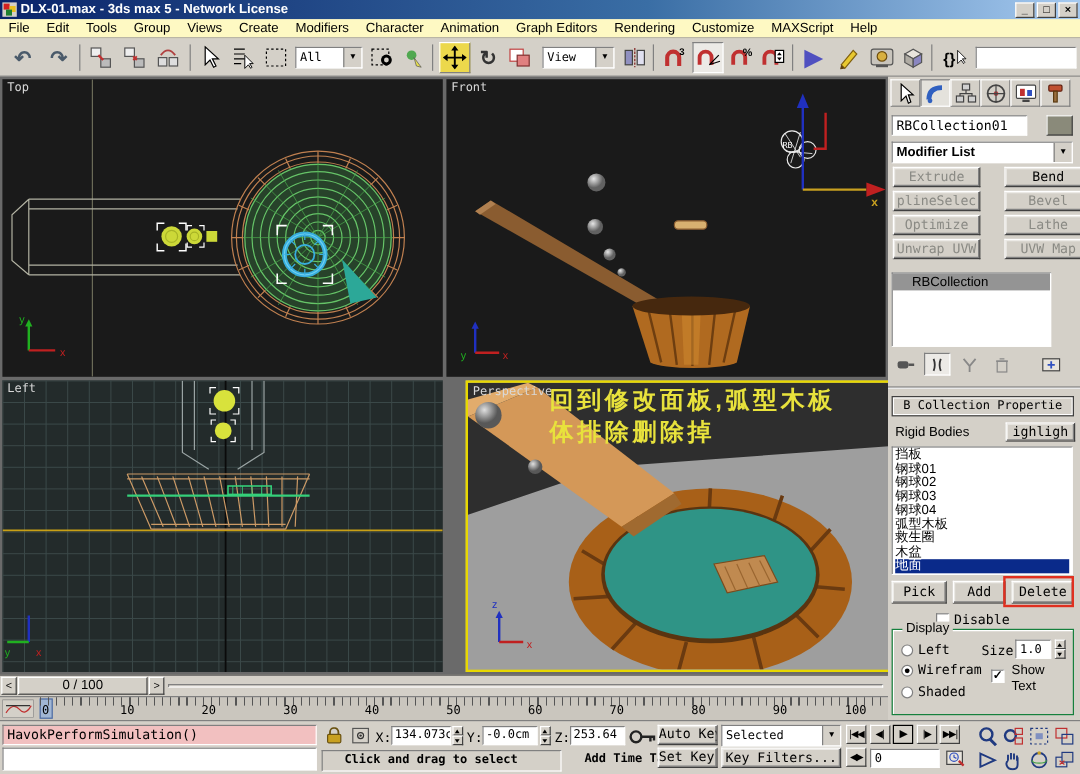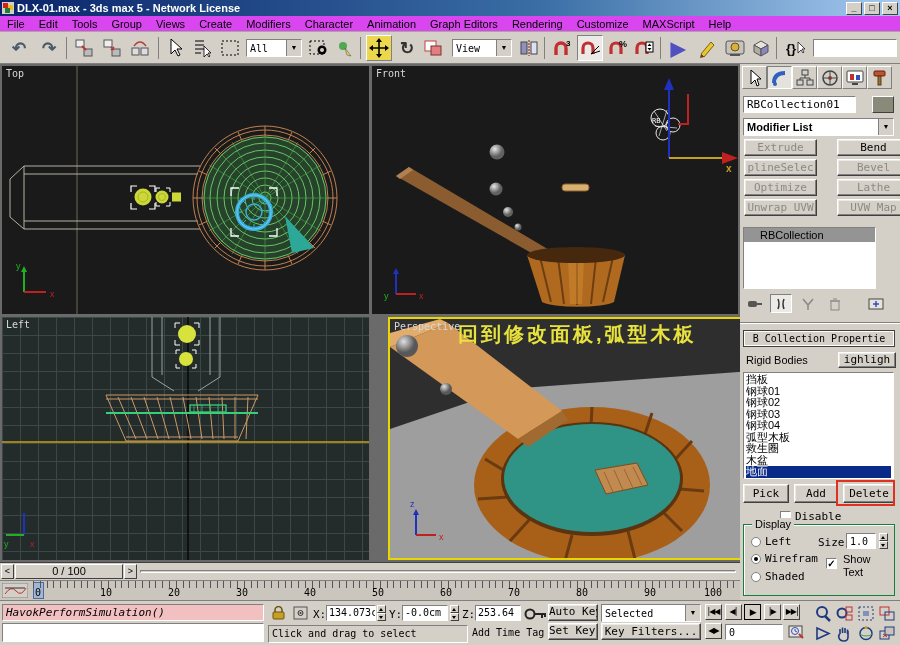--- a/index.html
+++ b/index.html
@@ -12,21 +12,21 @@
     display:flex; align-items:center; padding:0 2px; font-weight:bold; font-size:11px; }
   .appicon { width:12px; height:12px; margin-right:3px; background:#d4d0c8; position:relative; }
   .appicon i { position:absolute; width:5px; height:5px; }
   .appicon i:nth-child(1){ left:1px; top:1px; background:#d42020;}
   .appicon i:nth-child(2){ left:6px; top:3px; background:#e8c020;}
   .appicon i:nth-child(3){ left:3px; top:6px; background:#208030;}
   .winbtns { margin-left:auto; display:flex; gap:2px; }
   .winbtn { width:16px; height:13px; background:#d4d0c8; border:1px solid; border-color:#fff #404040 #404040 #fff;
     color:#000; font-size:9px; line-height:11px; text-align:center; font-weight:bold; }
 
-  .menubar { position:absolute; left:0; top:16px; width:900px; height:16px; background:#d946ef;
+  .menubar { position:absolute; left:0; top:16px; width:900px; height:16px; background:#fef9c3;
     display:flex; align-items:center; border-bottom:1px solid #aaa69e; }
   .menubar span { padding:1px 7px; cursor:default; }
 
   
   .toolbar { position:absolute; left:0; top:32px; width:900px; height:32px; background:#d4d0c8;
     border-bottom:1px solid #808080; }
   .tbi { position:absolute; top:3px; width:26px; height:26px; display:flex; align-items:center; justify-content:center; }
   .tbi svg { display:block; }
   .tbsep { position:absolute; top:5px; width:1px; height:22px; background:#808080; }
   .tbglyph { font-size:17px; color:#4a5a6a; font-weight:bold; line-height:1; }
@@ -106,28 +106,28 @@
   .trackbar { position:absolute; left:0; top:580px; width:740px; height:20px; background:#cac6be; border-top:1px solid #808080; }
   .tb-ruler { position:absolute; left:33px; top:0; width:703px; height:7px;
       background:repeating-linear-gradient(90deg,#555 0 1px,transparent 1px 6.8px); }
   .tb-num { position:absolute; top:6px; width:20px; text-align:center; font-size:10px; font-family:"DejaVu Sans Mono",monospace; }
   .tb-marker { position:absolute; left:33px; top:1px; width:11px; height:17px; background:#9ab4d8; border:1px solid #3a5a9a; opacity:.85; }
   .mini-curve-btn { position:absolute; left:2px; top:2px; width:28px; height:16px; }
 
   
   .statusbar { position:absolute; left:0; top:600px; width:900px; height:45px; background:#d4d0c8; border-top:1px solid #808080; }
   .listener-pink { position:absolute; left:2px; top:3px; width:262px; height:17px; background:#f2c0c0;
-      border:1px solid; border-color:#808080 #fff #fff #808080; font-family:"DejaVu Sans Mono",monospace; font-size:11px; padding:1px 3px;font-style:italic; }
+      border:1px solid; border-color:#808080 #fff #fff #808080; font-family:"DejaVu Sans Mono",monospace; font-size:11px; padding:1px 3px; }
   .listener-white { position:absolute; left:2px; top:22px; width:262px; height:19px; background:#fff;
       border:1px solid; border-color:#808080 #fff #fff #808080; }
   .coordlbl { position:absolute; top:7px; font-size:11px; font-family:"DejaVu Sans Mono",monospace; }
   .coordfld { position:absolute; top:4px; height:16px; background:#fff; border:1px solid; border-color:#808080 #fff #fff #808080;
       font-family:"DejaVu Sans Mono",monospace; font-size:10px; padding:1px 2px; overflow:hidden; white-space:nowrap; }
   .prompt { position:absolute; top:24px; height:18px; border:1px solid; border-color:#808080 #fff #fff #808080;
-      font-family:"DejaVu Sans Mono",monospace; font-size:10px; padding:2px 3px; overflow:hidden; white-space:nowrap; }
+      font-family:"DejaVu Sans Mono",monospace; font-size:10px; padding:2px 18px; overflow:hidden; white-space:nowrap;font-weight:bold; }
   .skbtn { position:absolute; height:17px; overflow:hidden; white-space:nowrap; text-align:right; }
   .transport { position:absolute; font-family:"DejaVu Sans",sans-serif; font-size:8px; }
   .tp-btn { display:inline-block; width:17px; height:16px; background:#d4d0c8; border:1px solid; border-color:#fff #404040 #404040 #fff;
       text-align:center; line-height:14px; letter-spacing:-1px; overflow:hidden; }
   .navicons { position:absolute; left:812px; top:2px; width:86px; height:40px; display:grid; grid-template-columns:repeat(4,1fr); }
   .nav-i { display:flex; align-items:center; justify-content:center; }
 </style>
 </head>
 <body>
 
@@ -453,20 +453,21 @@
           <text x="2" y="230" fill="#20b020" font-size="9">y</text>
           <text x="28" y="230" fill="#c02020" font-size="9">x</text>
         </g>
       </svg>
     </div>
 
     <div class="vp" id="vp-persp">
       <div class="vp-label">Perspective</div>
       <div class="annotation">
         <div>回到修改面板,弧型木板</div>
+        <div>体排除删除掉</div>
       </div>
       <svg width="362" height="239" viewBox="0 0 362 239">
         <defs>
           <radialGradient id="ballP" cx="35%" cy="30%">
               <stop offset="0%" stop-color="#e0e0e0"></stop>
               <stop offset="100%" stop-color="#585858"></stop>
             </radialGradient>
         </defs>
         <rect width="362" height="239" fill="#9e9e9e"></rect>
         <polygon points="0,0 362,0 362,52 118,70 0,110" fill="#2e2e2e"></polygon>

